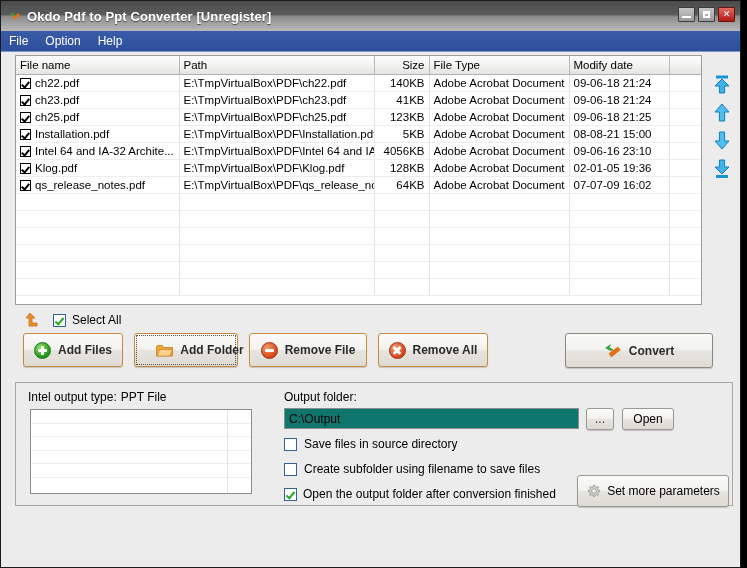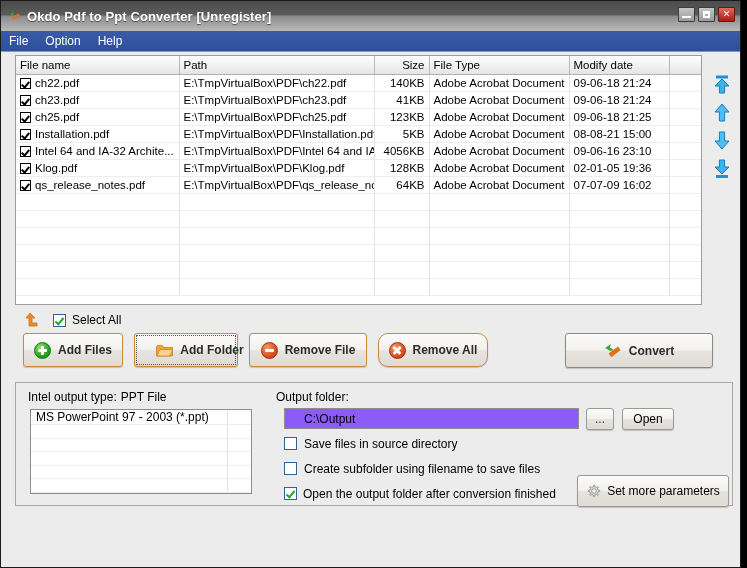--- a/index.html
+++ b/index.html
@@ -276,21 +276,21 @@
     position: absolute;
     left: 22px;
     top: 281px;
     display: flex;
     gap: 11px;
   }
   .actions .btn { height: 34px; }
   .btn-addfiles { width: 100px; }
   .btn-addfolder { width: 104px; padding-left: 28px; }
   .btn-removefile { width: 118px; }
-  .btn-removeall { width: 110px; border-radius: 10px; }
+  .btn-removeall { width: 110px; }
   .btn-convert {
     position: absolute;
     left: 564px;
     top: 281px;
     width: 148px;
     height: 35px;
     border-color: #8a8a80;
   }
 
   
@@ -357,34 +357,34 @@
     font-size: 12px;
     line-height: 13.5px;
     color: #000;
     white-space: nowrap;
     box-sizing: border-box;
   }
   .typelist .tl-row.first { height: 15px; line-height: 15px; }
 
   .outfolder-label {
     position: absolute;
-    left: 260px; top: 7px;
+    left: 268px; top: 7px;
     font-size: 12px;
     color: #000;
   }
   .outfolder-input {
     position: absolute;
     left: 268px; top: 25px;
     width: 295px; height: 21px;
     box-sizing: border-box;
     border: 1px solid #8d8d8d;
-    background: #8b5cf6;
+    background: #0f766e;
     font-family: "Liberation Sans", sans-serif;
     font-size: 12px;
-    padding: 0 19px;
+    padding: 0 4px;
     color: #000;
   }
   .btn-dots {
     position: absolute;
     left: 570px; top: 25px;
     width: 28px; height: 22px;
     border-color: #9a9a90;
     font-weight: normal;
     color: #333;
     font-size: 12px;
@@ -395,21 +395,21 @@
     width: 52px; height: 22px;
     border-color: #9a9a90;
     font-weight: normal;
     color: #000;
     font-size: 12px;
   }
   .opt-row {
     position: absolute;
     left: 268px;
     display: flex;
-    align-items: flex-start;
+    align-items: center;
     font-size: 12px;
     color: #000;
   }
   .opt1 { top: 54px; }
   .opt2 { top: 79px; }
   .opt3 { top: 104px; }
   .chk-blank {
     width: 13px; height: 13px;
     box-sizing: border-box;
     border: 1px solid #31629c;
@@ -675,21 +675,20 @@
     </div>
 
     <div class="group">
       <div class="outtype-label">
         <span>Intel output type:</span><span class="outtype-value">PPT File</span>
       </div>
 
       <div class="typelist">
         <div class="tl-col"></div>
         <div id="typelist-rows">
-            <div class="tl-row first">MS PowerPoint 97 - 2003 (*.ppt)</div>
             <div class="tl-row">&nbsp;</div>
             <div class="tl-row">&nbsp;</div>
             <div class="tl-row">&nbsp;</div>
             <div class="tl-row">&nbsp;</div>
             <div class="tl-row">&nbsp;</div>
           </div>
       </div>
 
       <div class="outfolder-label">Output folder:</div>
       <input class="outfolder-input" type="text" value="C:\Output" style="">

